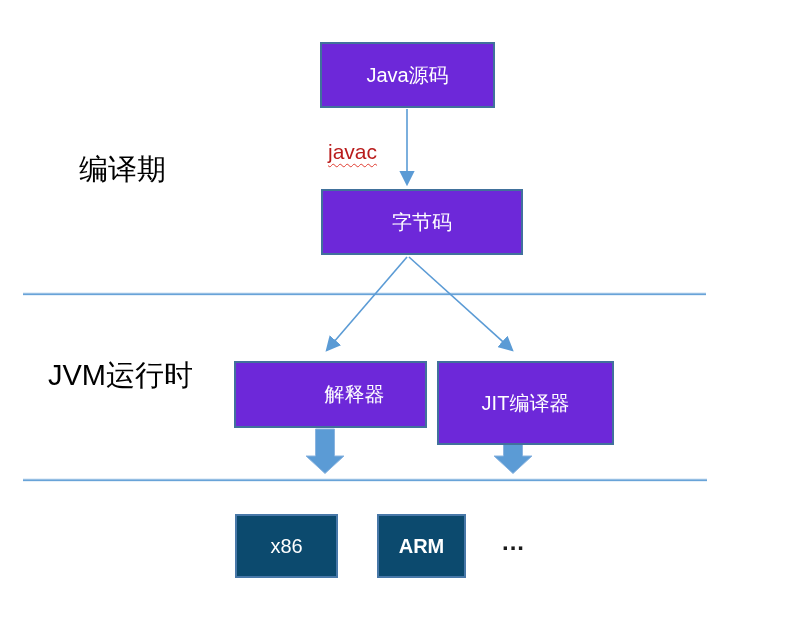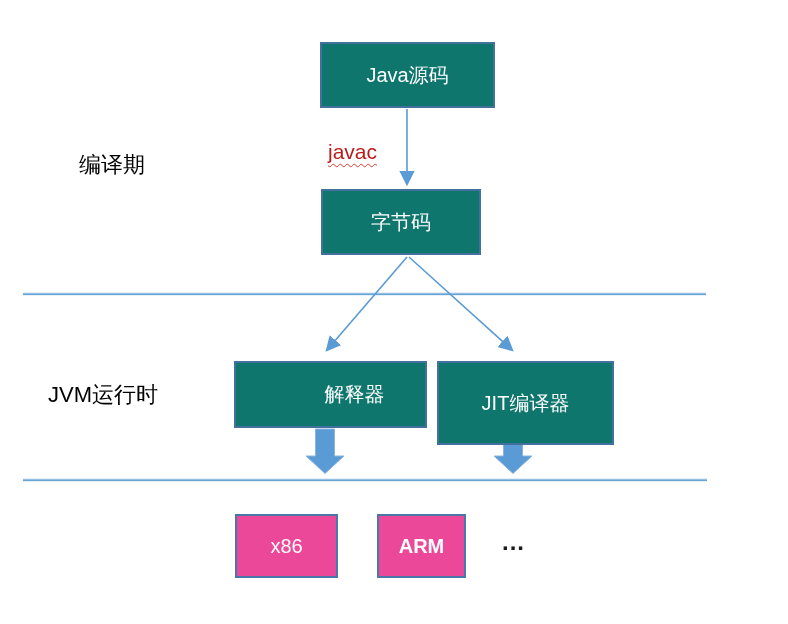--- a/index.html
+++ b/index.html
@@ -11,41 +11,41 @@
     overflow:hidden;
   }
   .node{
     position:absolute;
     display:flex;align-items:center;justify-content:center;
     color:#ffffff;
     font-size:20px;
     box-sizing:border-box;
   }
   .node.blue{
-    background:#0f766e;
+    background:#6d28d9;
     border:2px solid #41719c;
   }
   .node.orange{
-    background:#ec4899;
+    background:#0c4a6e;
     border:2px solid #4878a8;
   }
   #box-java-source{left:320px;top:42px;width:175px;height:66px;}
-  #box-bytecode{left:321px;top:189px;width:160px;height:66px;font-family:Liberation Serif, serif;}
+  #box-bytecode{left:321px;top:189px;width:202px;height:66px;font-family:Liberation Serif, serif;}
   #box-interpreter{left:234px;top:361px;width:193px;height:67px;padding-left:48px;}
   #box-jit{left:437px;top:361px;width:177px;height:84px;}
   #box-x86{left:235px;top:514px;width:103px;height:64px;}
   #box-arm{left:377px;top:514px;width:89px;height:64px;font-weight:bold;}
   .stage-label{
     position:absolute;
     color:#000000;
-    font-size:22px;
+    font-size:29px;
     white-space:nowrap;
   }
   #label-compile{left:79px;top:150px;}
-  #label-runtime{left:48px;top:356px;margin-top:24px;}
+  #label-runtime{left:48px;top:356px;}
   #label-javac{
     position:absolute;left:328px;top:140px;
     color:#b91c1c;font-size:21px;
     text-decoration:underline wavy #e03c31;
     text-decoration-thickness:1px;
     text-underline-offset:4px;
   }
   #label-ellipsis{
     position:absolute;left:502px;top:528px;
     color:#1a1a1a;font-size:24px;font-weight:bold;

